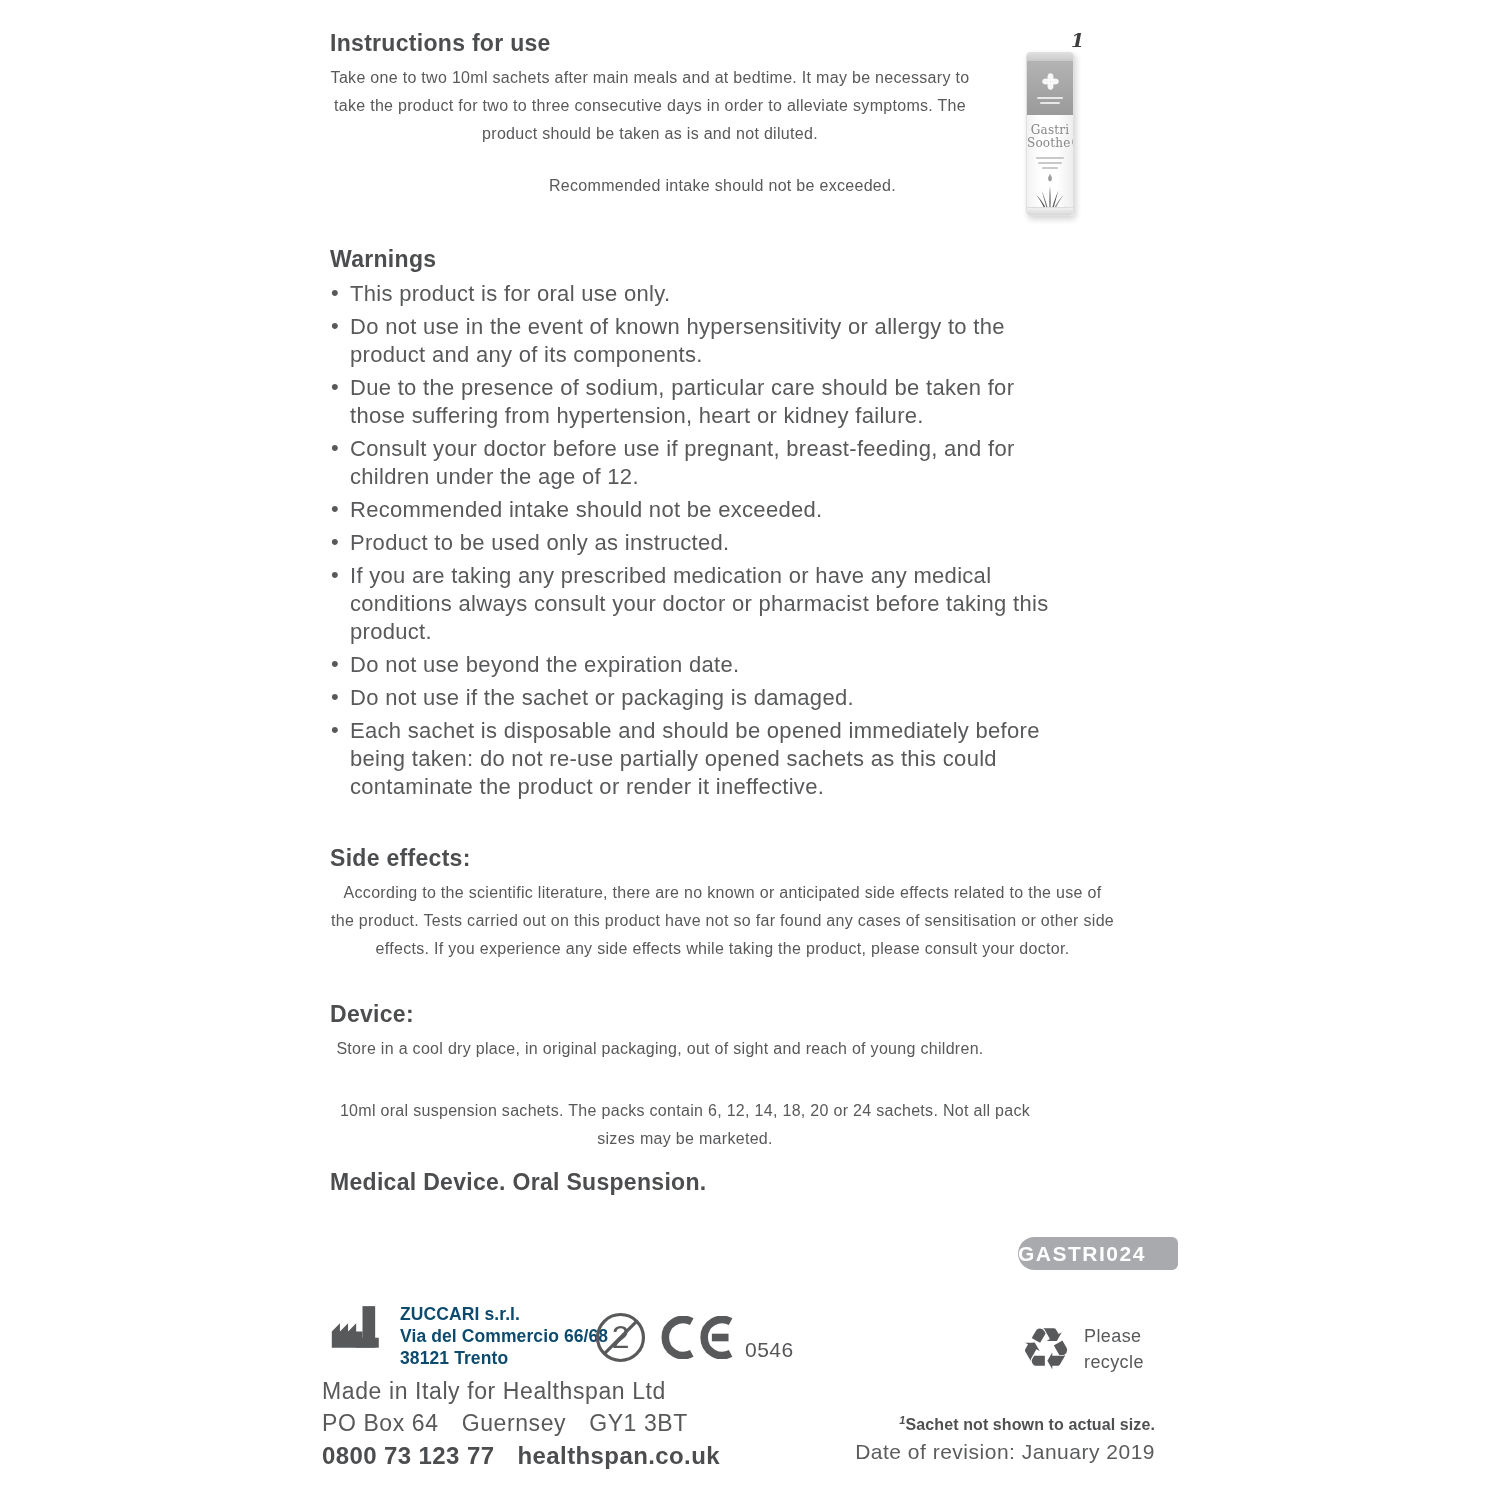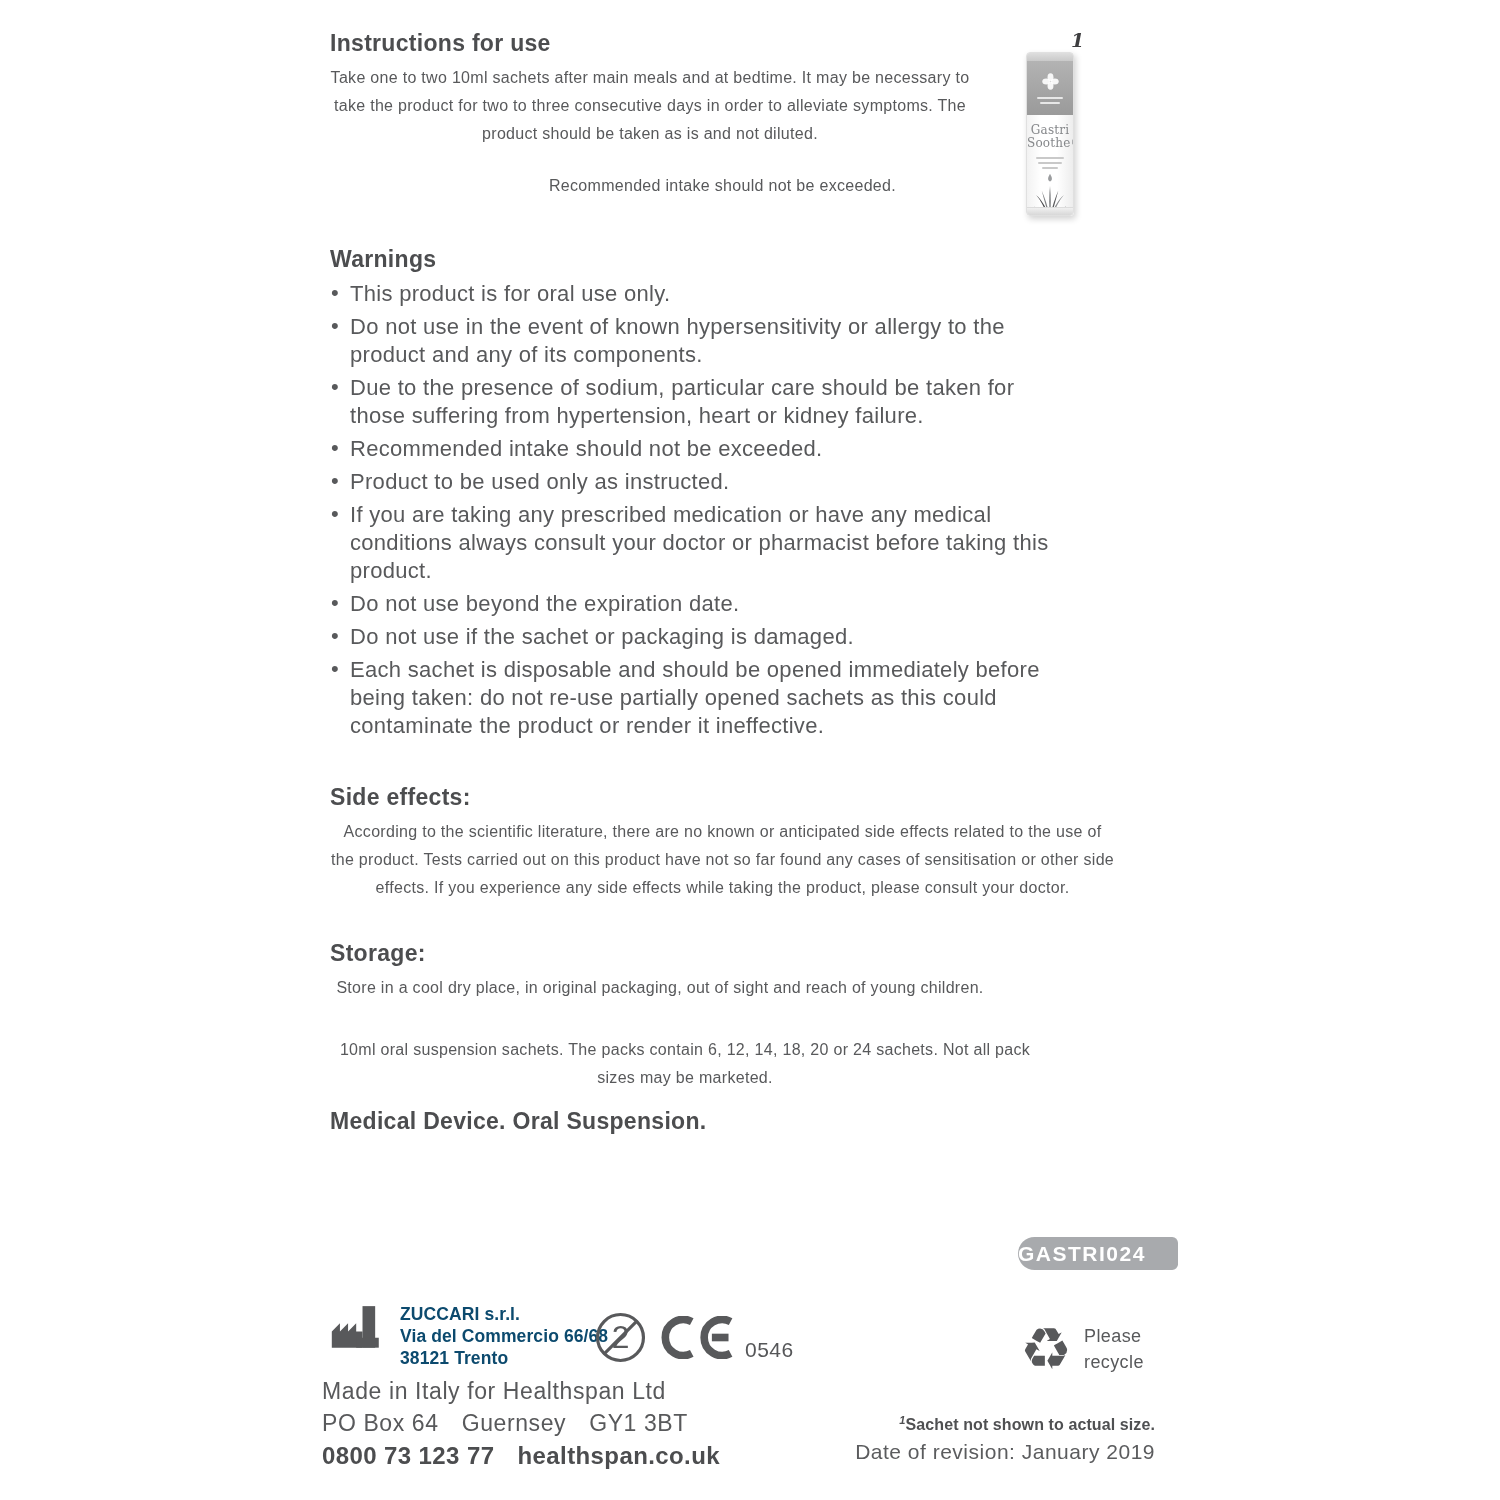--- a/index.html
+++ b/index.html
@@ -137,36 +137,37 @@
       <p class="body">Take one to two 10ml sachets after main meals and at bedtime. It may be necessary to take the product for two to three consecutive days in order to alleviate symptoms. The product should be taken as is and not diluted.</p>
       <p class="note">Recommended intake should not be exceeded.</p>
     </section>
 
     <section class="warnings">
       <h2>Warnings</h2>
       <ul>
         <li>This product is for oral use only.</li>
         <li>Do not use in the event of known hypersensitivity or allergy to the product and any of its components.</li>
         <li>Due to the presence of sodium, particular care should be taken for those suffering from hypertension, heart or kidney failure.</li>
+        <li>Consult your doctor before use if pregnant, breast-feeding, and for children under the age of 12.</li>
         <li>Recommended intake should not be exceeded.</li>
         <li>Product to be used only as instructed.</li>
         <li>If you are taking any prescribed medication or have any medical conditions always consult your doctor or pharmacist before taking this product.</li>
         <li>Do not use beyond the expiration date.</li>
         <li>Do not use if the sachet or packaging is damaged.</li>
         <li>Each sachet is disposable and should be opened immediately before being taken: do not re-use partially opened sachets as this could contaminate the product or render it ineffective.</li>
       </ul>
     </section>
 
     <section class="side-effects">
       <h2>Side effects:</h2>
       <p>According to the scientific literature, there are no known or anticipated side effects related to the use of the product. Tests carried out on this product have not so far found any cases of sensitisation or other side effects. If you experience any side effects while taking the product, please consult your doctor.</p>
     </section>
 
     <section class="storage">
-      <h2>Storage:</h2>
+      <h2>Device:</h2>
       <p>Store in a cool dry place, in original packaging, out of sight and reach of young children.</p>
     </section>
 
     <p class="pack-info">10ml oral suspension sachets. The packs contain 6, 12, 14, 18, 20 or 24 sachets. Not all pack sizes may be marketed.</p>
 
     <div class="device-row">
       <span class="device-statement">Medical Device. Oral Suspension.</span>
     </div>
   </div>
 

